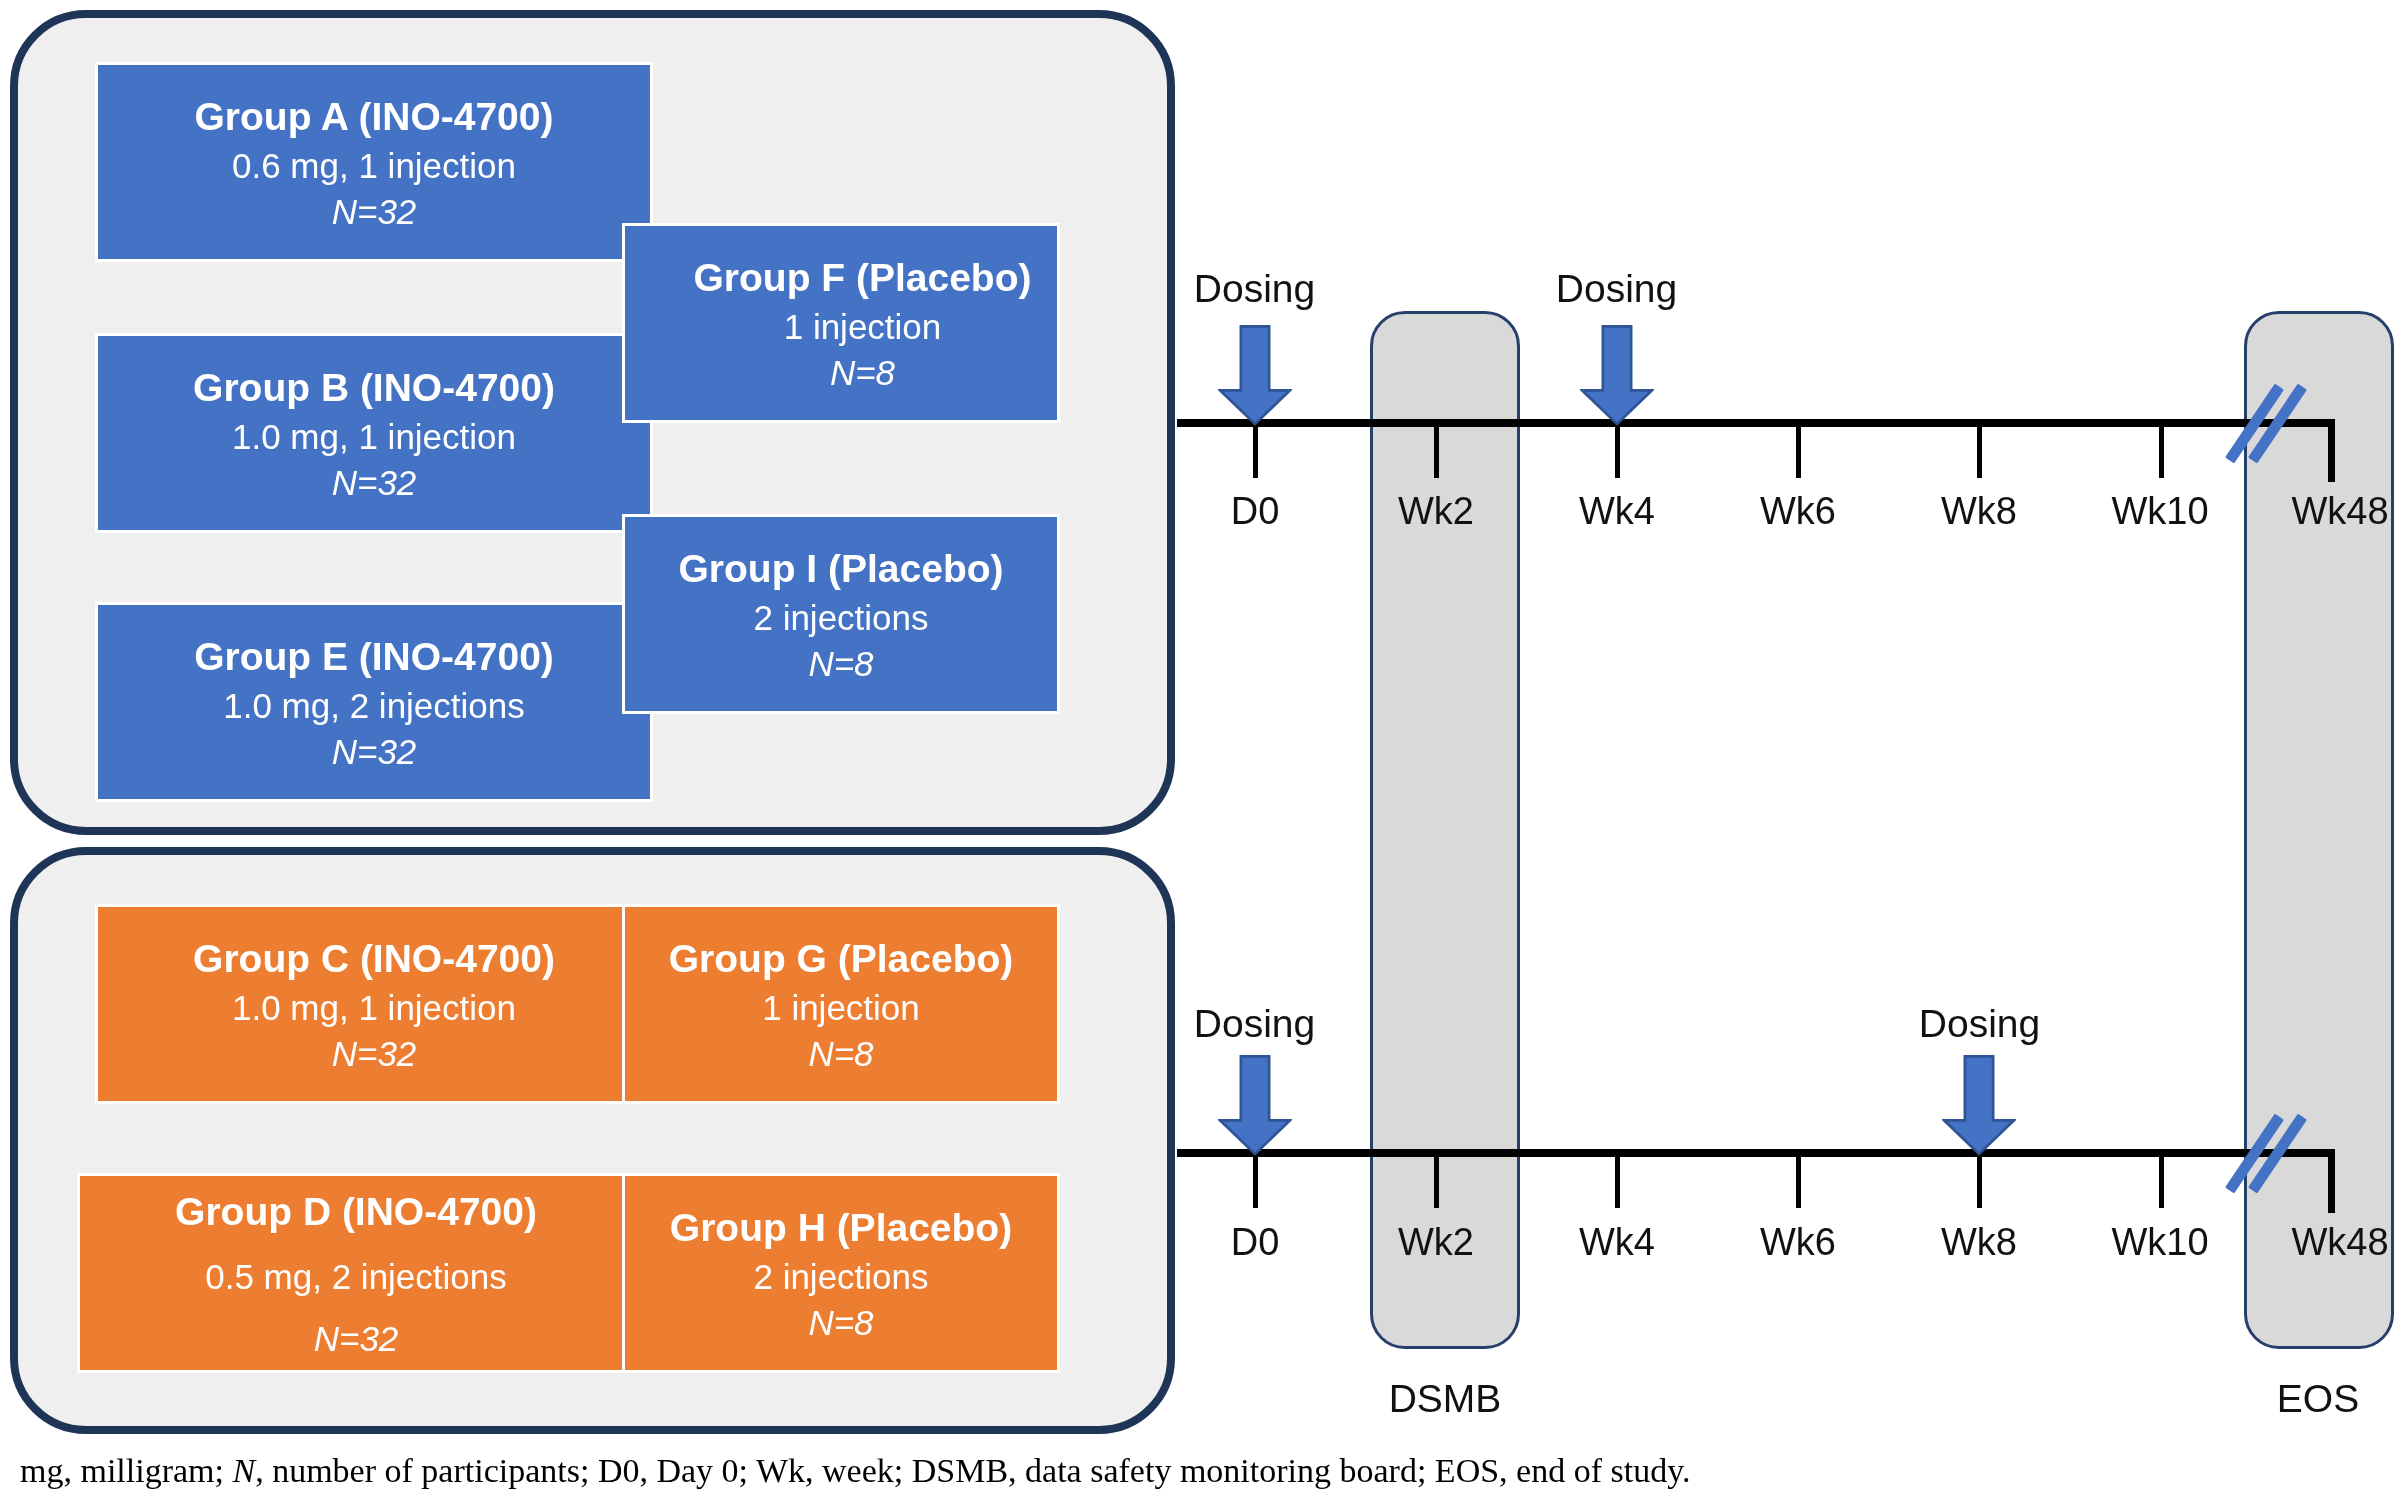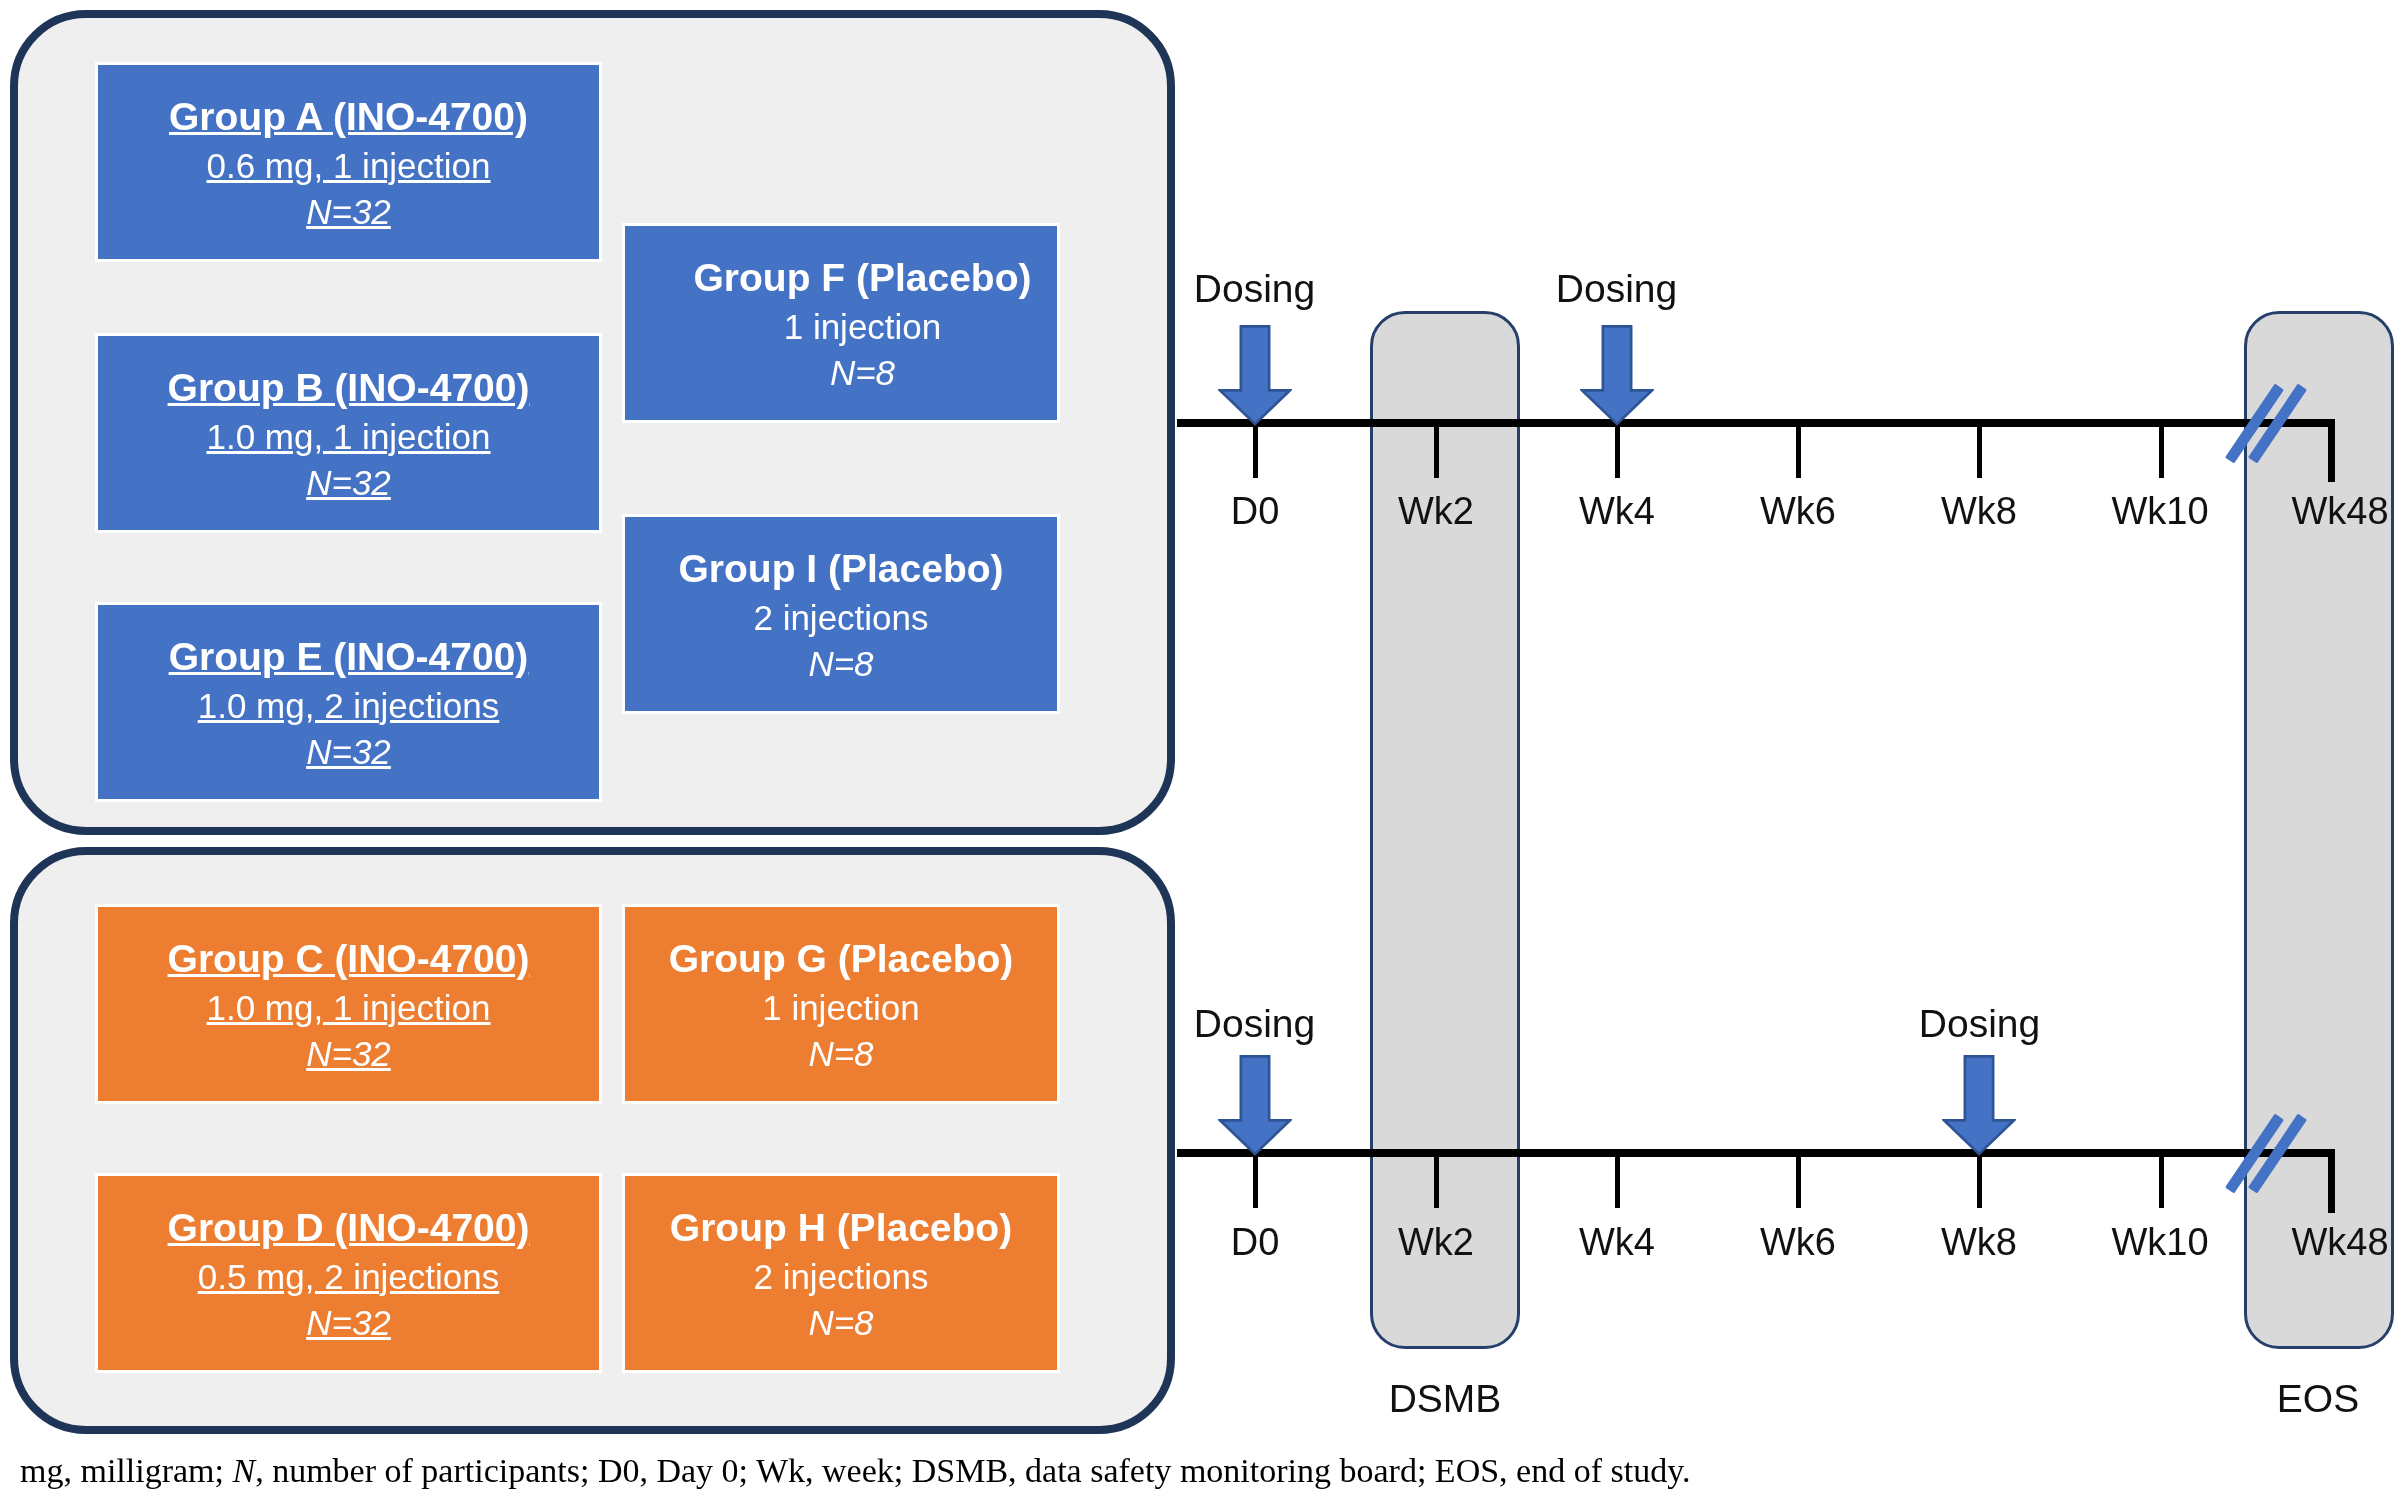--- a/index.html
+++ b/index.html
@@ -13,21 +13,21 @@
     border:8.8px solid var(--navy,#1f3558);border-radius:76px;box-sizing:border-box;
   }
   .panel-top{left:10px;top:10px;width:1165px;height:825px;}
   .panel-bottom{left:10px;top:847px;width:1165px;height:587px;}
   
   .gbox{
     position:absolute;height:200px;box-sizing:border-box;border:3.4px solid #ffffff;
     display:flex;flex-direction:column;align-items:center;justify-content:center;
     color:#ffffff;text-align:center;z-index:2;
   }
-  .w-left{width:507px;text-decoration:underline;}
+  .w-left{width:558px;}
   .w-right{width:438px;}
   .blue{background:var(--blue,#4472c4);}
   .orange{background:var(--orange,#ed7d31);}
   .gtitle{font-size:39px;font-weight:bold;line-height:51px;}
   .gdose{font-size:35px;line-height:47px;}
   .gn{font-size:35px;line-height:45px;font-style:italic;}
   
   .vbar{
     position:absolute;top:311px;height:1038px;width:150px;box-sizing:border-box;
     background:var(--bar_fill,#d9d9d9);border:3.4px solid var(--bar_border,#27406b);
@@ -88,21 +88,21 @@
     <div class="gtitle">Group I (Placebo)</div>
     <div class="gdose">2 injections</div>
     <div class="gn">N=8</div>
   </div>
 
   <div class="gbox orange w-left" style="left:95px;top:904px;">
     <div class="gtitle">Group C (INO-4700)</div>
     <div class="gdose">1.0 mg, 1 injection</div>
     <div class="gn">N=32</div>
   </div>
-  <div class="gbox orange w-left" style="left:95px;top:1173px;">
+  <div class="gbox orange w-left" style="left:77px;top:1173px;gap:16px;">
     <div class="gtitle">Group D (INO-4700)</div>
     <div class="gdose">0.5 mg, 2 injections</div>
     <div class="gn">N=32</div>
   </div>
   <div class="gbox orange w-right" style="left:622px;top:904px;">
     <div class="gtitle">Group G (Placebo)</div>
     <div class="gdose">1 injection</div>
     <div class="gn">N=8</div>
   </div>
   <div class="gbox orange w-right" style="left:622px;top:1173px;">

